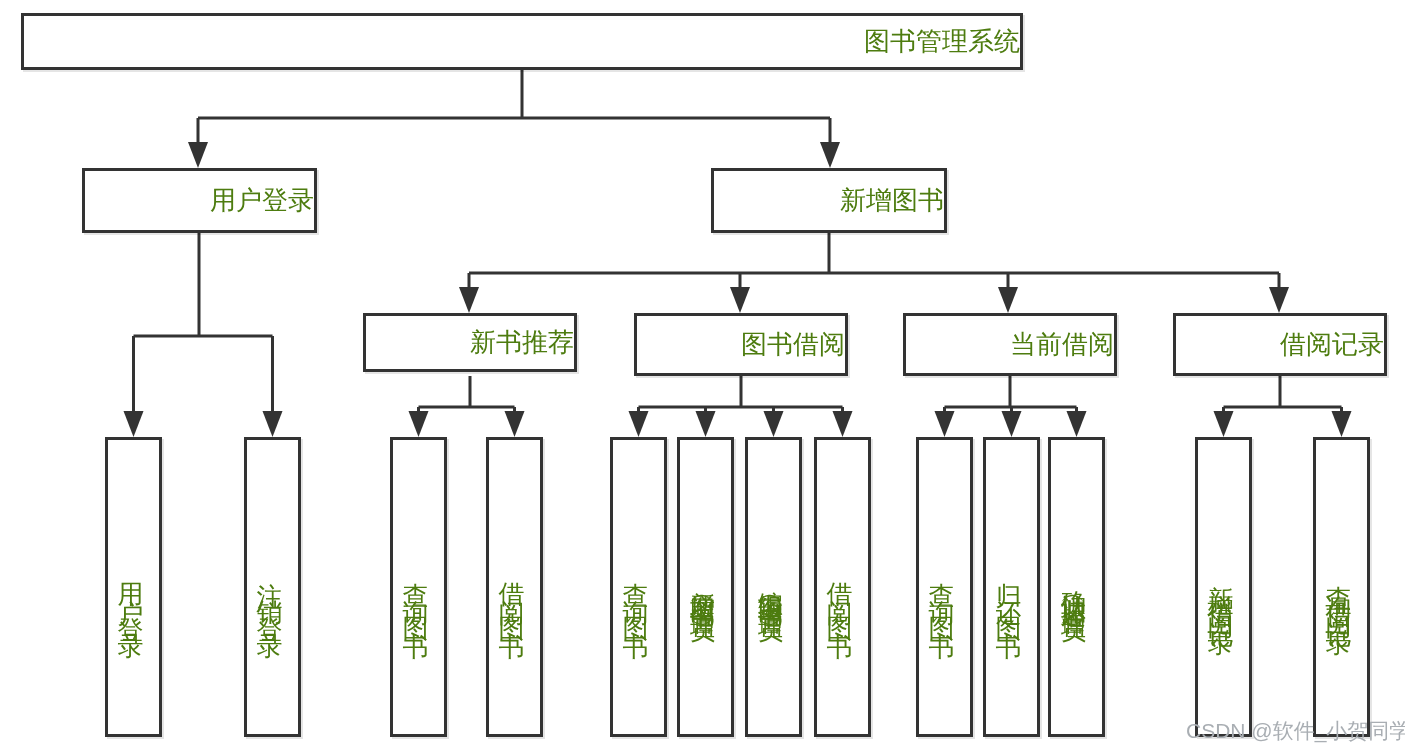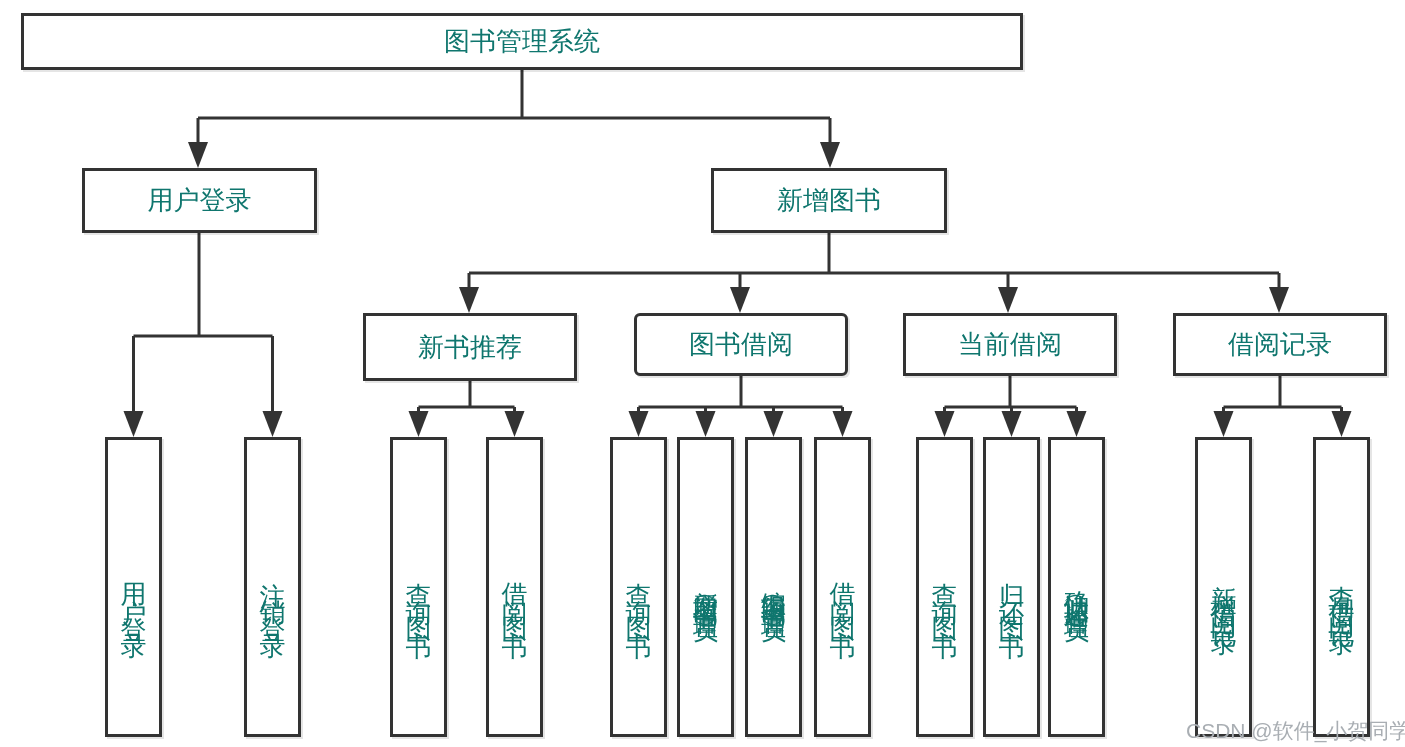--- a/index.html
+++ b/index.html
@@ -20,33 +20,33 @@
     width: 1405px; height: 747px;
   }
 
   .node {
     position: absolute;
     background: #ffffff;
     border: 3px solid #333333;
     box-shadow: 2px 2px 0 rgba(0,0,0,0.10);
     display: flex;
     align-items: center;
-    justify-content: center;
-    color: #0f766e;
+    justify-content: flex-end;
+    color: #4d7c0f;
     font-size: 26px;
     text-align: center;
     z-index: 2;
   }
 
   
   .node-root  { left: 21px;   top: 13px;  width: 1002px; height: 57px; }
   .node-l2a   { left: 82px;   top: 168px; width: 235px;  height: 65px; }
   .node-l2b   { left: 711px;  top: 168px; width: 236px;  height: 65px; }
-  .node-l3a   { left: 363px;  top: 313px; width: 214px;  height: 68px; }
-  .node-l3b   { left: 634px;  top: 313px; width: 214px;  height: 63px; border-radius: 6px; }
+  .node-l3a   { left: 363px;  top: 313px; width: 214px;  height: 59px; }
+  .node-l3b   { left: 634px;  top: 313px; width: 214px;  height: 63px; }
   .node-l3c   { left: 903px;  top: 313px; width: 214px;  height: 63px; }
   .node-l3d   { left: 1173px; top: 313px; width: 214px;  height: 63px; }
 
   
   .leaf { top: 437px; width: 57px; height: 300px; }
   .leaf span {
     writing-mode: vertical-rl;
     text-orientation: mixed;
     line-height: 57px;
     white-space: nowrap;

